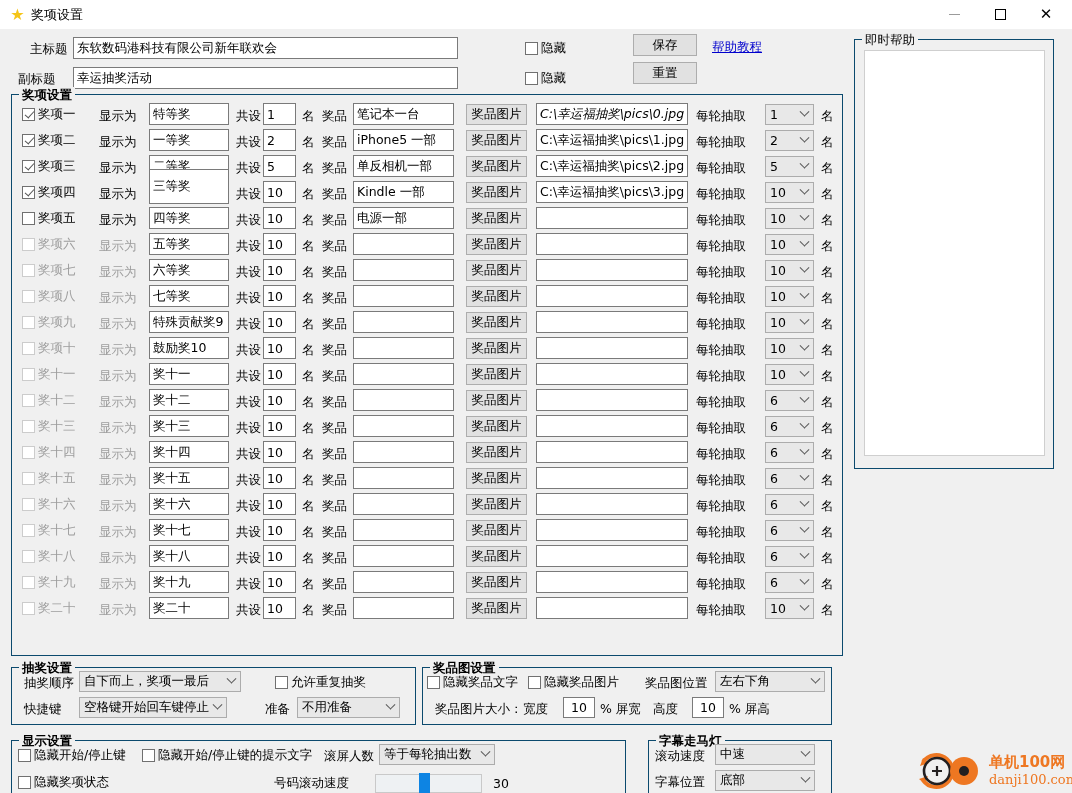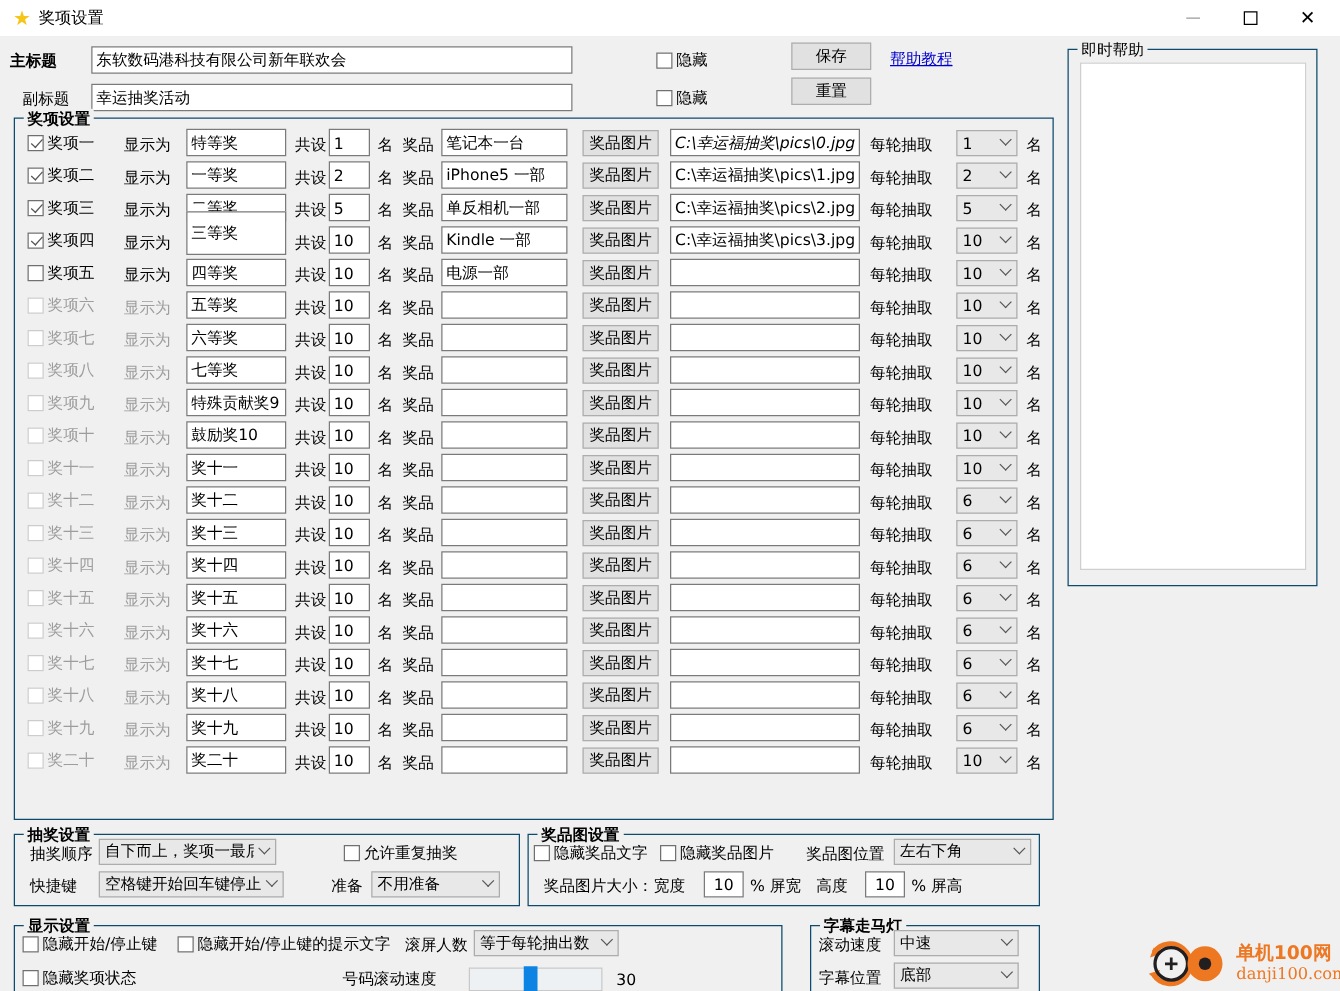--- a/index.html
+++ b/index.html
@@ -153,21 +153,21 @@
   <div class="wbtn max">
       <span class="glyph-max"></span>
     </div>
   <div class="wbtn close">
       <span class="glyph-close">✕</span>
     </div>
 </div>
 
 <div class="client">
 
-  <div class="lbl" style="left:8px;top:12px;font-weight:bold;">主标题</div>
+  <div class="lbl" style="left:30px;top:12px;">主标题</div>
   <input class="txt" style="left: 73px; top: 8px; width: 385px; height: 22px;" value="东软数码港科技有限公司新年联欢会">
 
   <div class="lbl" style="left:18px;top:42px;">副标题</div>
   <input class="txt" style="left: 73px; top: 38px; width: 385px; height: 22px;" value="幸运抽奖活动">
 
   <div class="cb" style="left:525px;top:12px;">
     <span class="box"></span>
     <span class="cbl">隐藏</span>
   </div>
   <div class="cb" style="left:525px;top:42px;">
@@ -601,21 +601,21 @@
             <span class="arr"></span>
           </div>
           <div class="lbl" style="left:809px;top:507px;">名</div>
         </div>
       </div>
   </div>
 
   <div class="group" style="left:11px;top:638px;width:405px;height:58px;">
     <div class="gt">抽奖设置</div>
     <div class="lbl" style="left:12px;top:7px;">抽奖顺序</div>
-    <div class="combo" style="left:67px;top:3px;width:142px;height:21px;font-family:Liberation Mono, monospace;">
+    <div class="combo" style="left:67px;top:3px;width:162px;height:21px;font-family:Liberation Mono, monospace;">
       <span class="cv">自下而上，奖项一最后</span>
       <span class="arr"></span>
     </div>
     <div class="cb" style="left:263px;top:7px;">
       <span class="box"></span>
       <span class="cbl">允许重复抽奖</span>
     </div>
     <div class="lbl" style="left:12px;top:33px;">快捷键</div>
     <div class="combo" style="left:67px;top:29px;width:148px;height:21px;">
       <span class="cv">空格键开始回车键停止</span>

